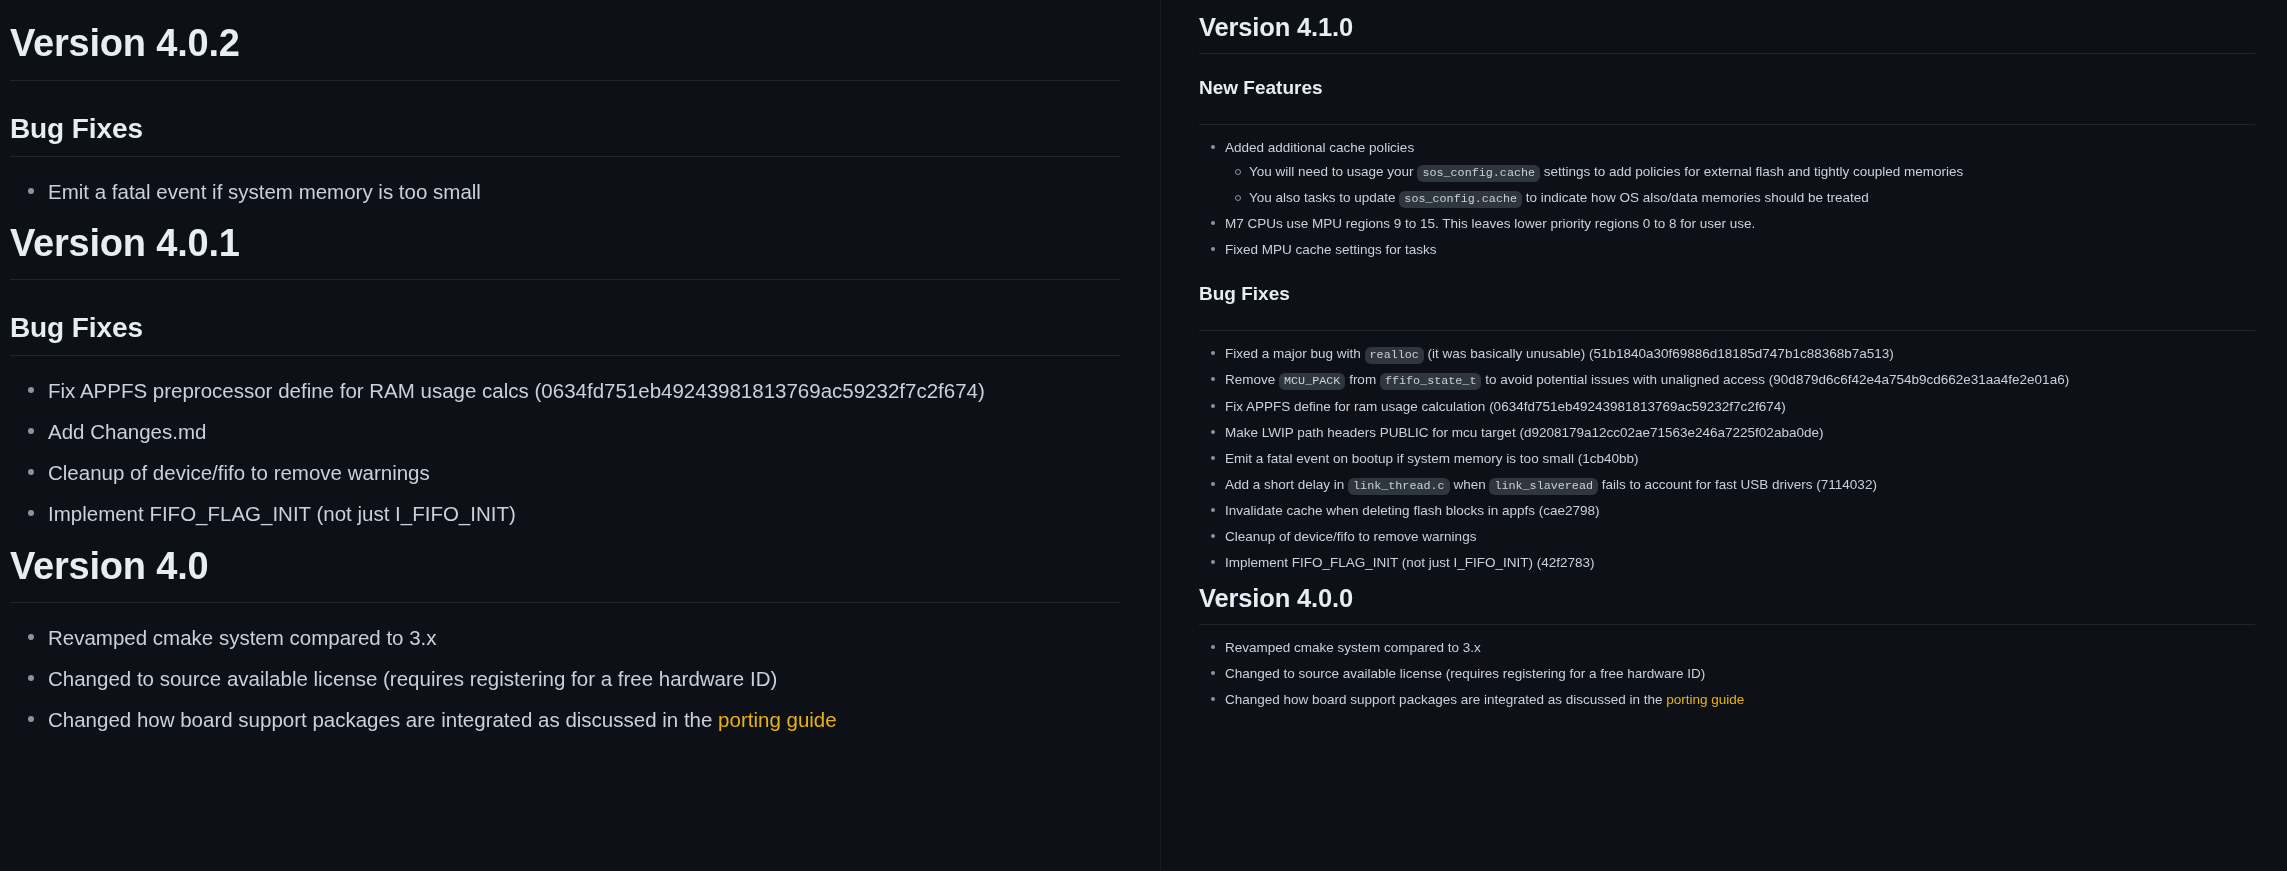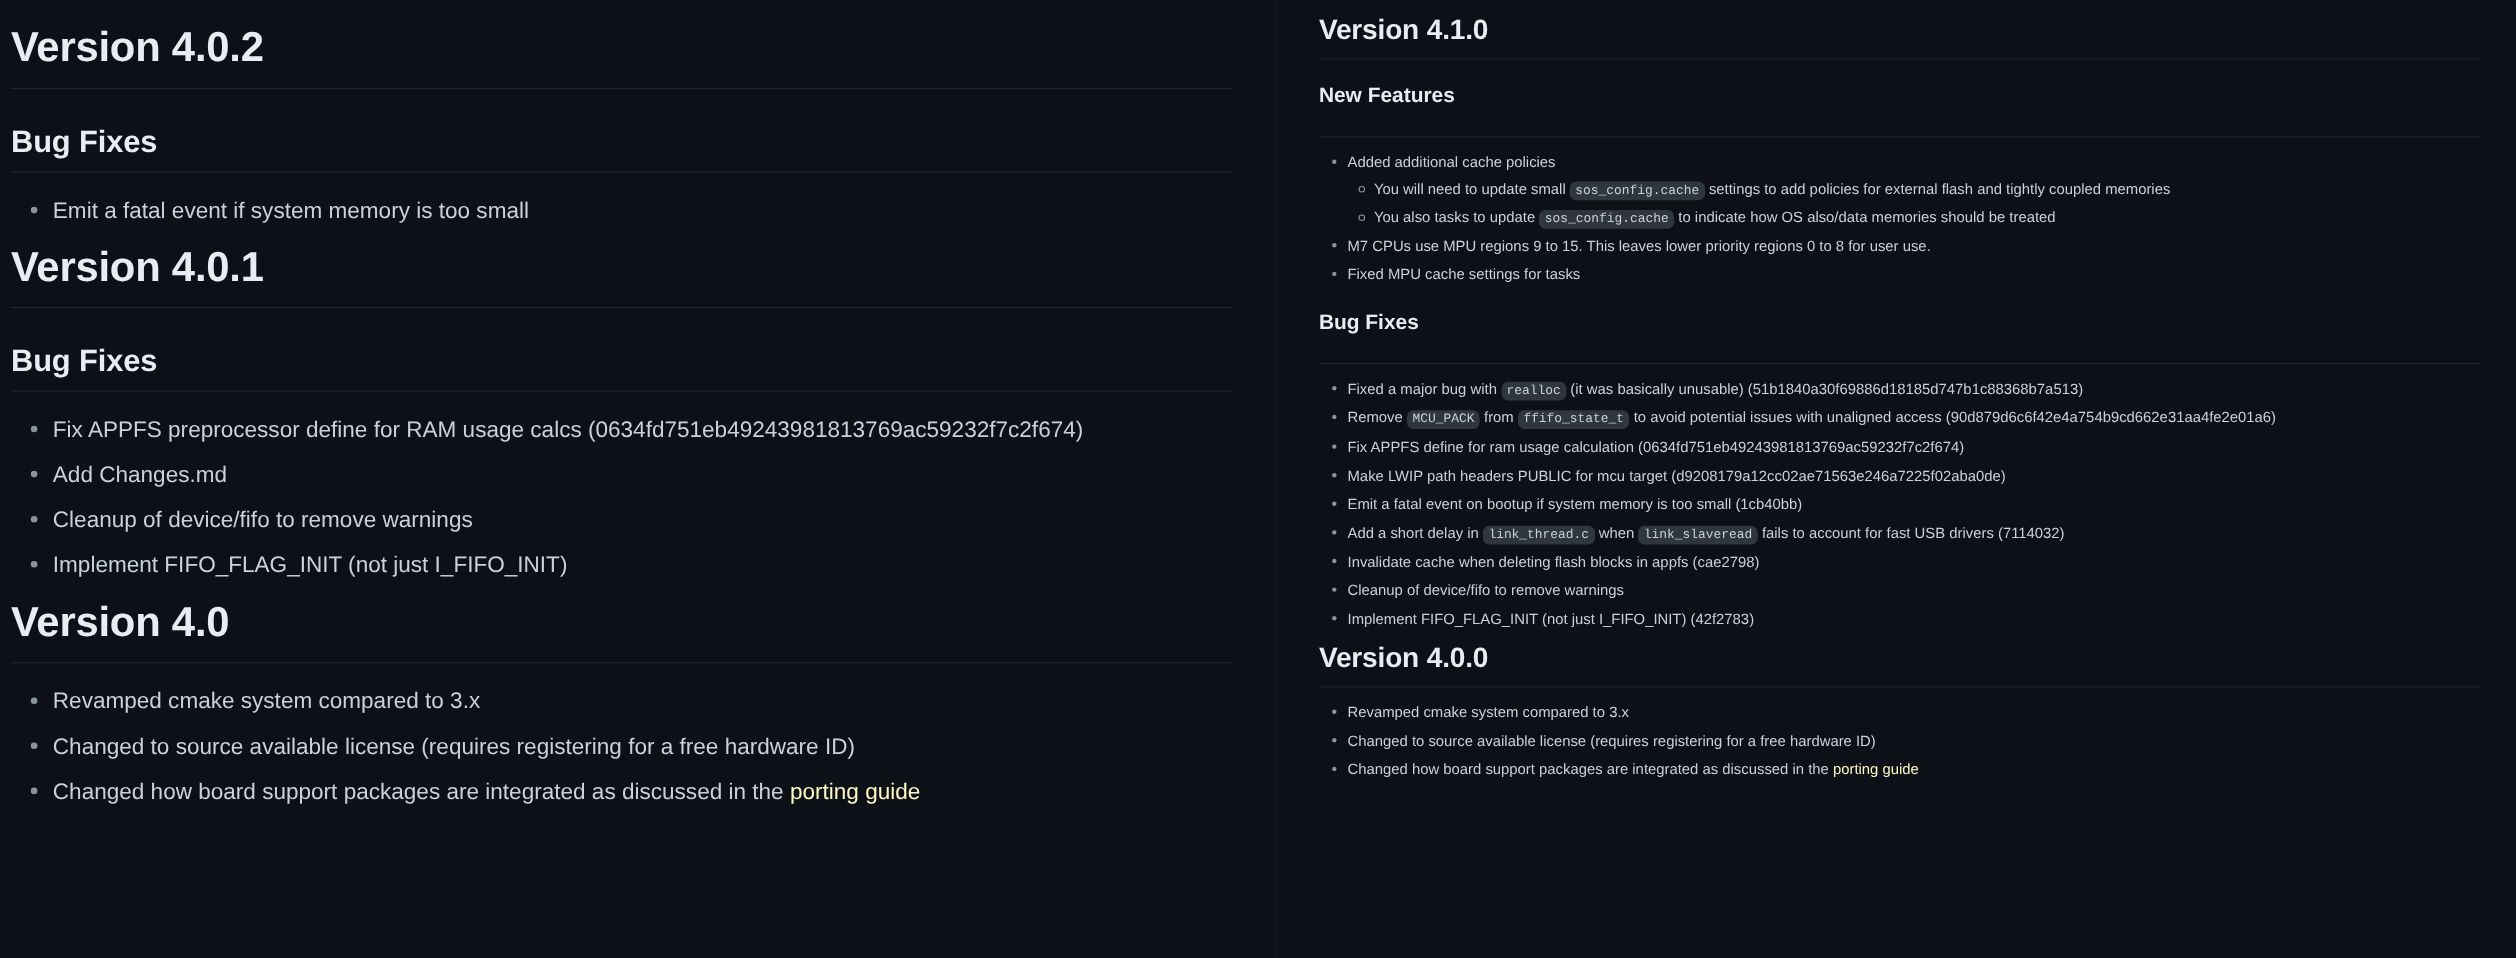--- a/index.html
+++ b/index.html
@@ -134,21 +134,21 @@
   code {
     font-family: Liberation Mono, monospace;
     background: #30363d;
     border-radius: 6px;
     padding: 1px 5px 2px 5px;
     font-size: 0.87em;
     color: #c9d1d9;
     white-space: nowrap;
   }
   a.link {
-    color: #fef9c3;
+    color: #eab308;
     text-decoration: none;
   }
 </style>
 </head>
 <body>
 
 <div class="split">
 
   <div class="pane pane-left">
 
@@ -184,21 +184,21 @@
   <div class="pane pane-right">
 
     <h1 class="h1">Version 4.1.0</h1>
 
     <h2 class="h2">New Features</h2>
 
     <ul>
       <li>
         <span>Added additional cache policies</span>
         <ul>
-          <li class="sub"><span>You will need to update small </span><code>sos_config.cache</code><span> settings to add policies for external flash and tightly coupled memories</span></li>
+          <li class="sub"><span>You will need to usage your </span><code>sos_config.cache</code><span> settings to add policies for external flash and tightly coupled memories</span></li>
           <li class="sub"><span>You also tasks to update </span><code>sos_config.cache</code><span> to indicate how OS also/data memories should be treated</span></li>
         </ul>
       </li>
       <li>M7 CPUs use MPU regions 9 to 15. This leaves lower priority regions 0 to 8 for user use.</li>
       <li>Fixed MPU cache settings for tasks</li>
     </ul>
 
     <h2 class="h2">Bug Fixes</h2>
 
     <ul>

